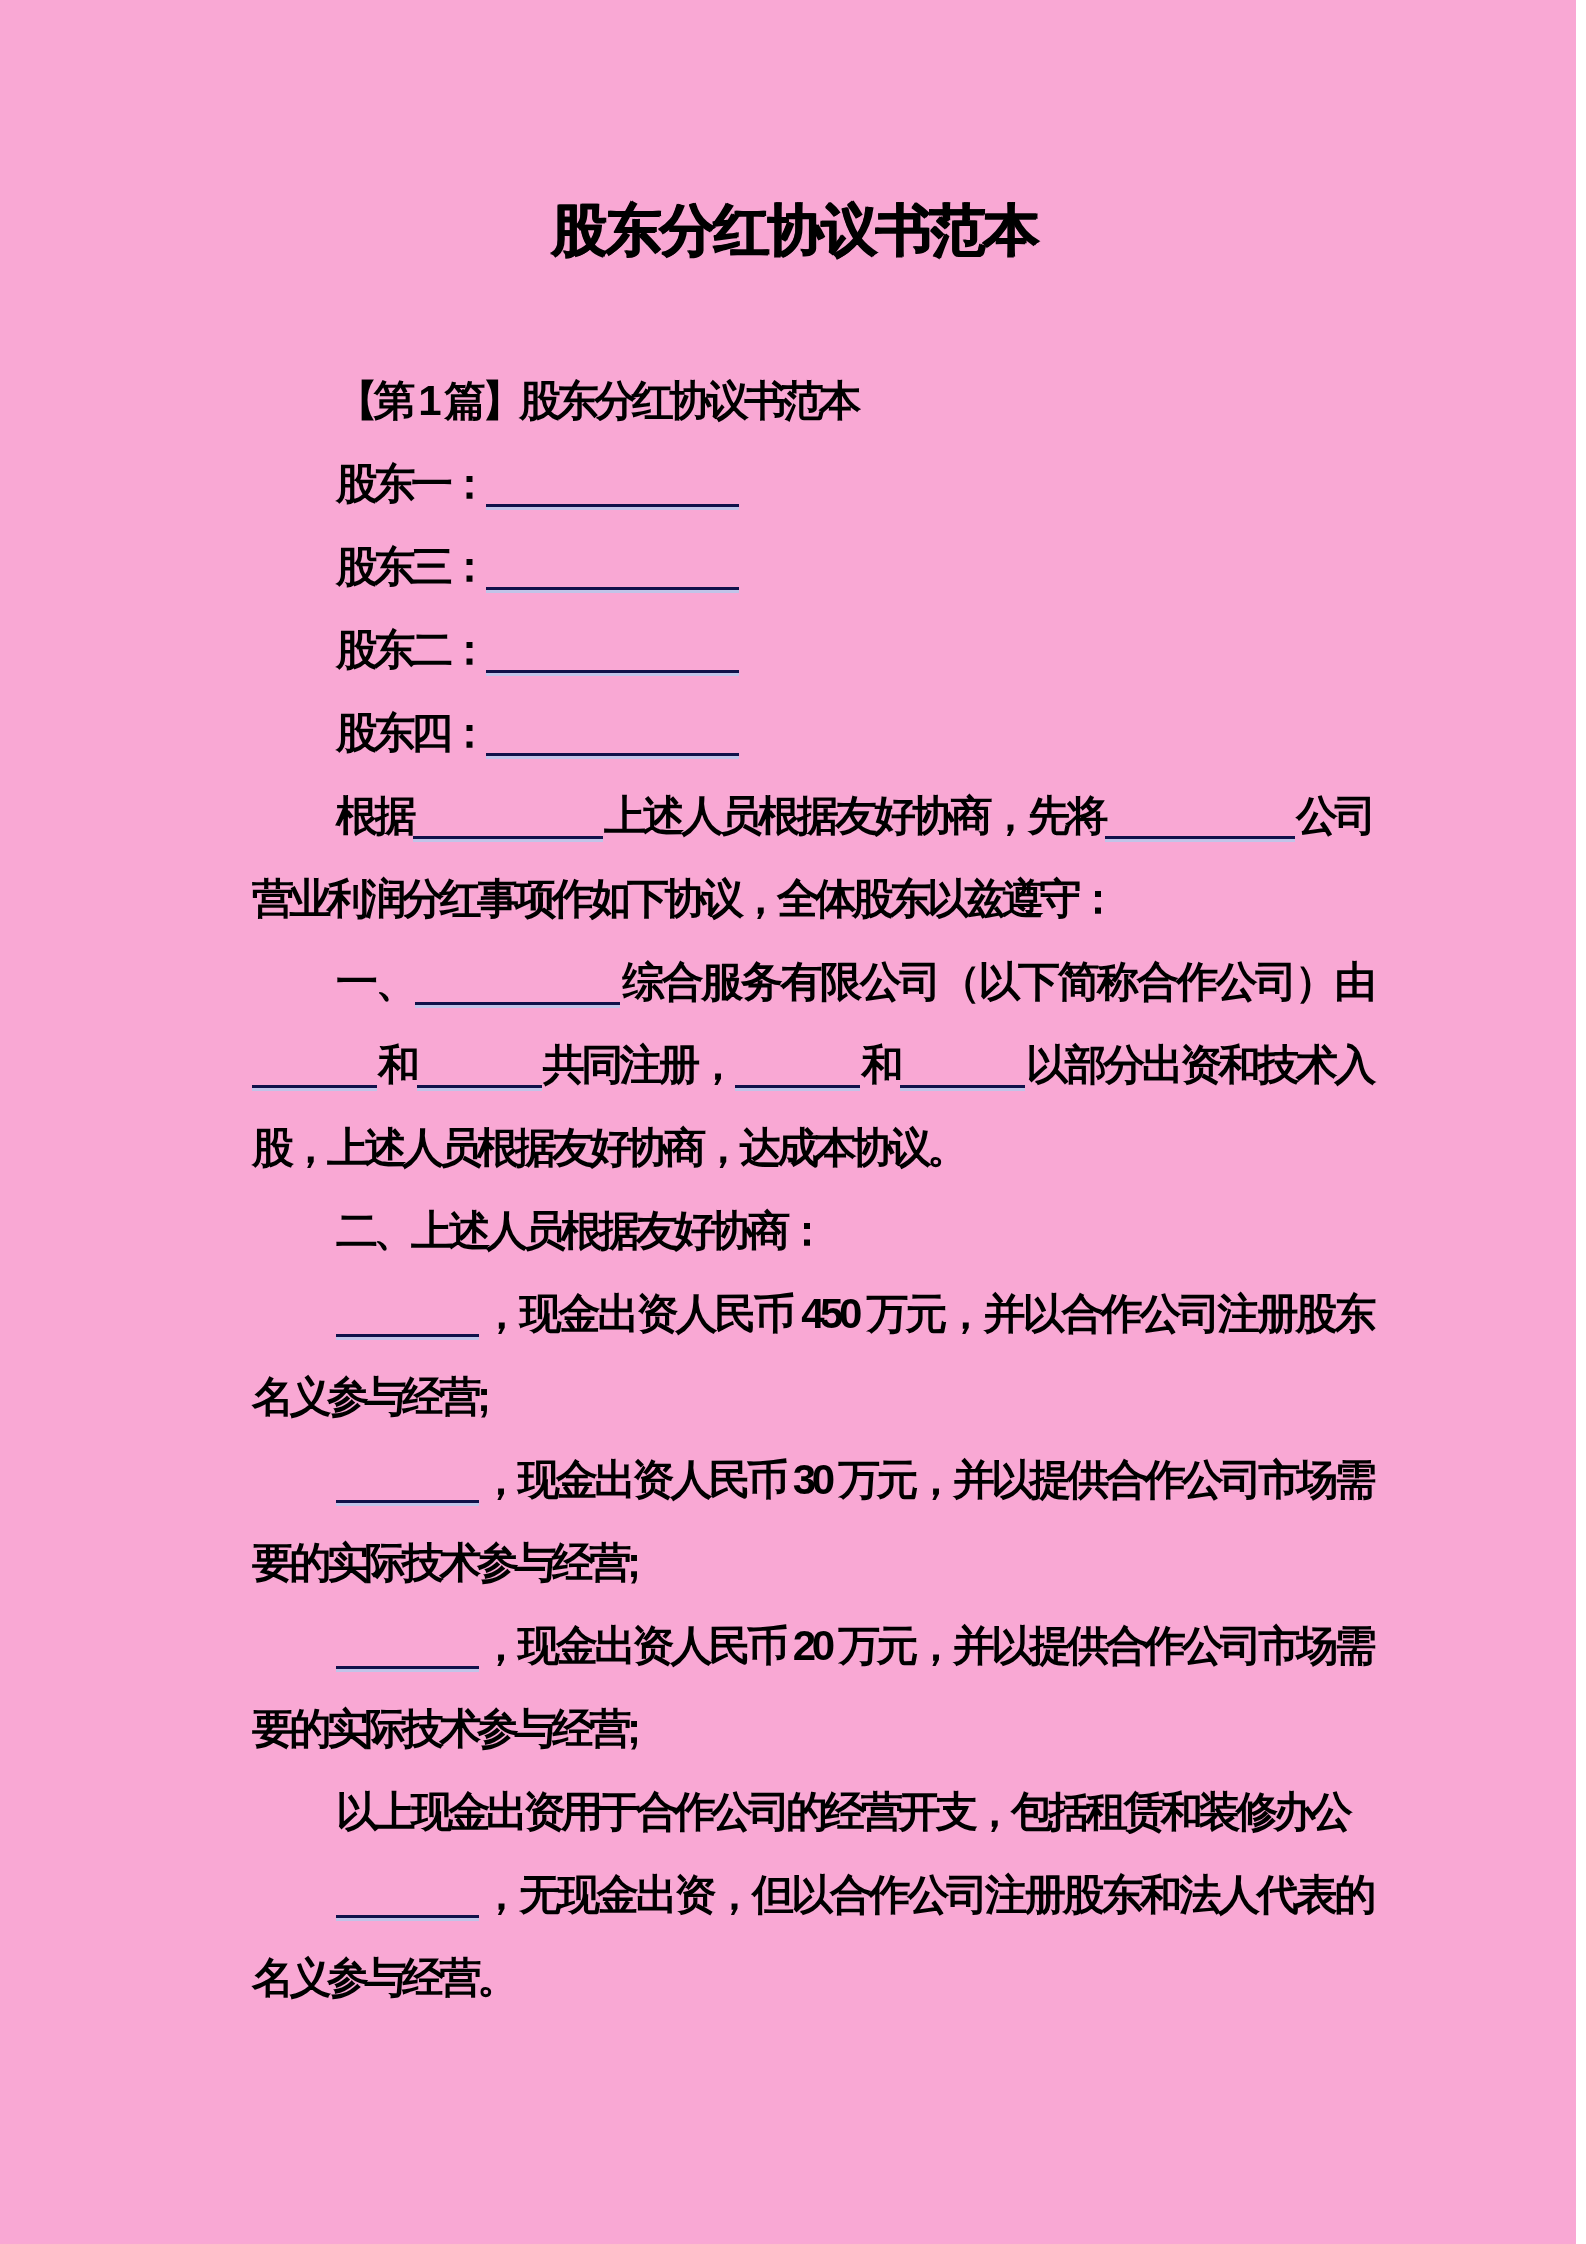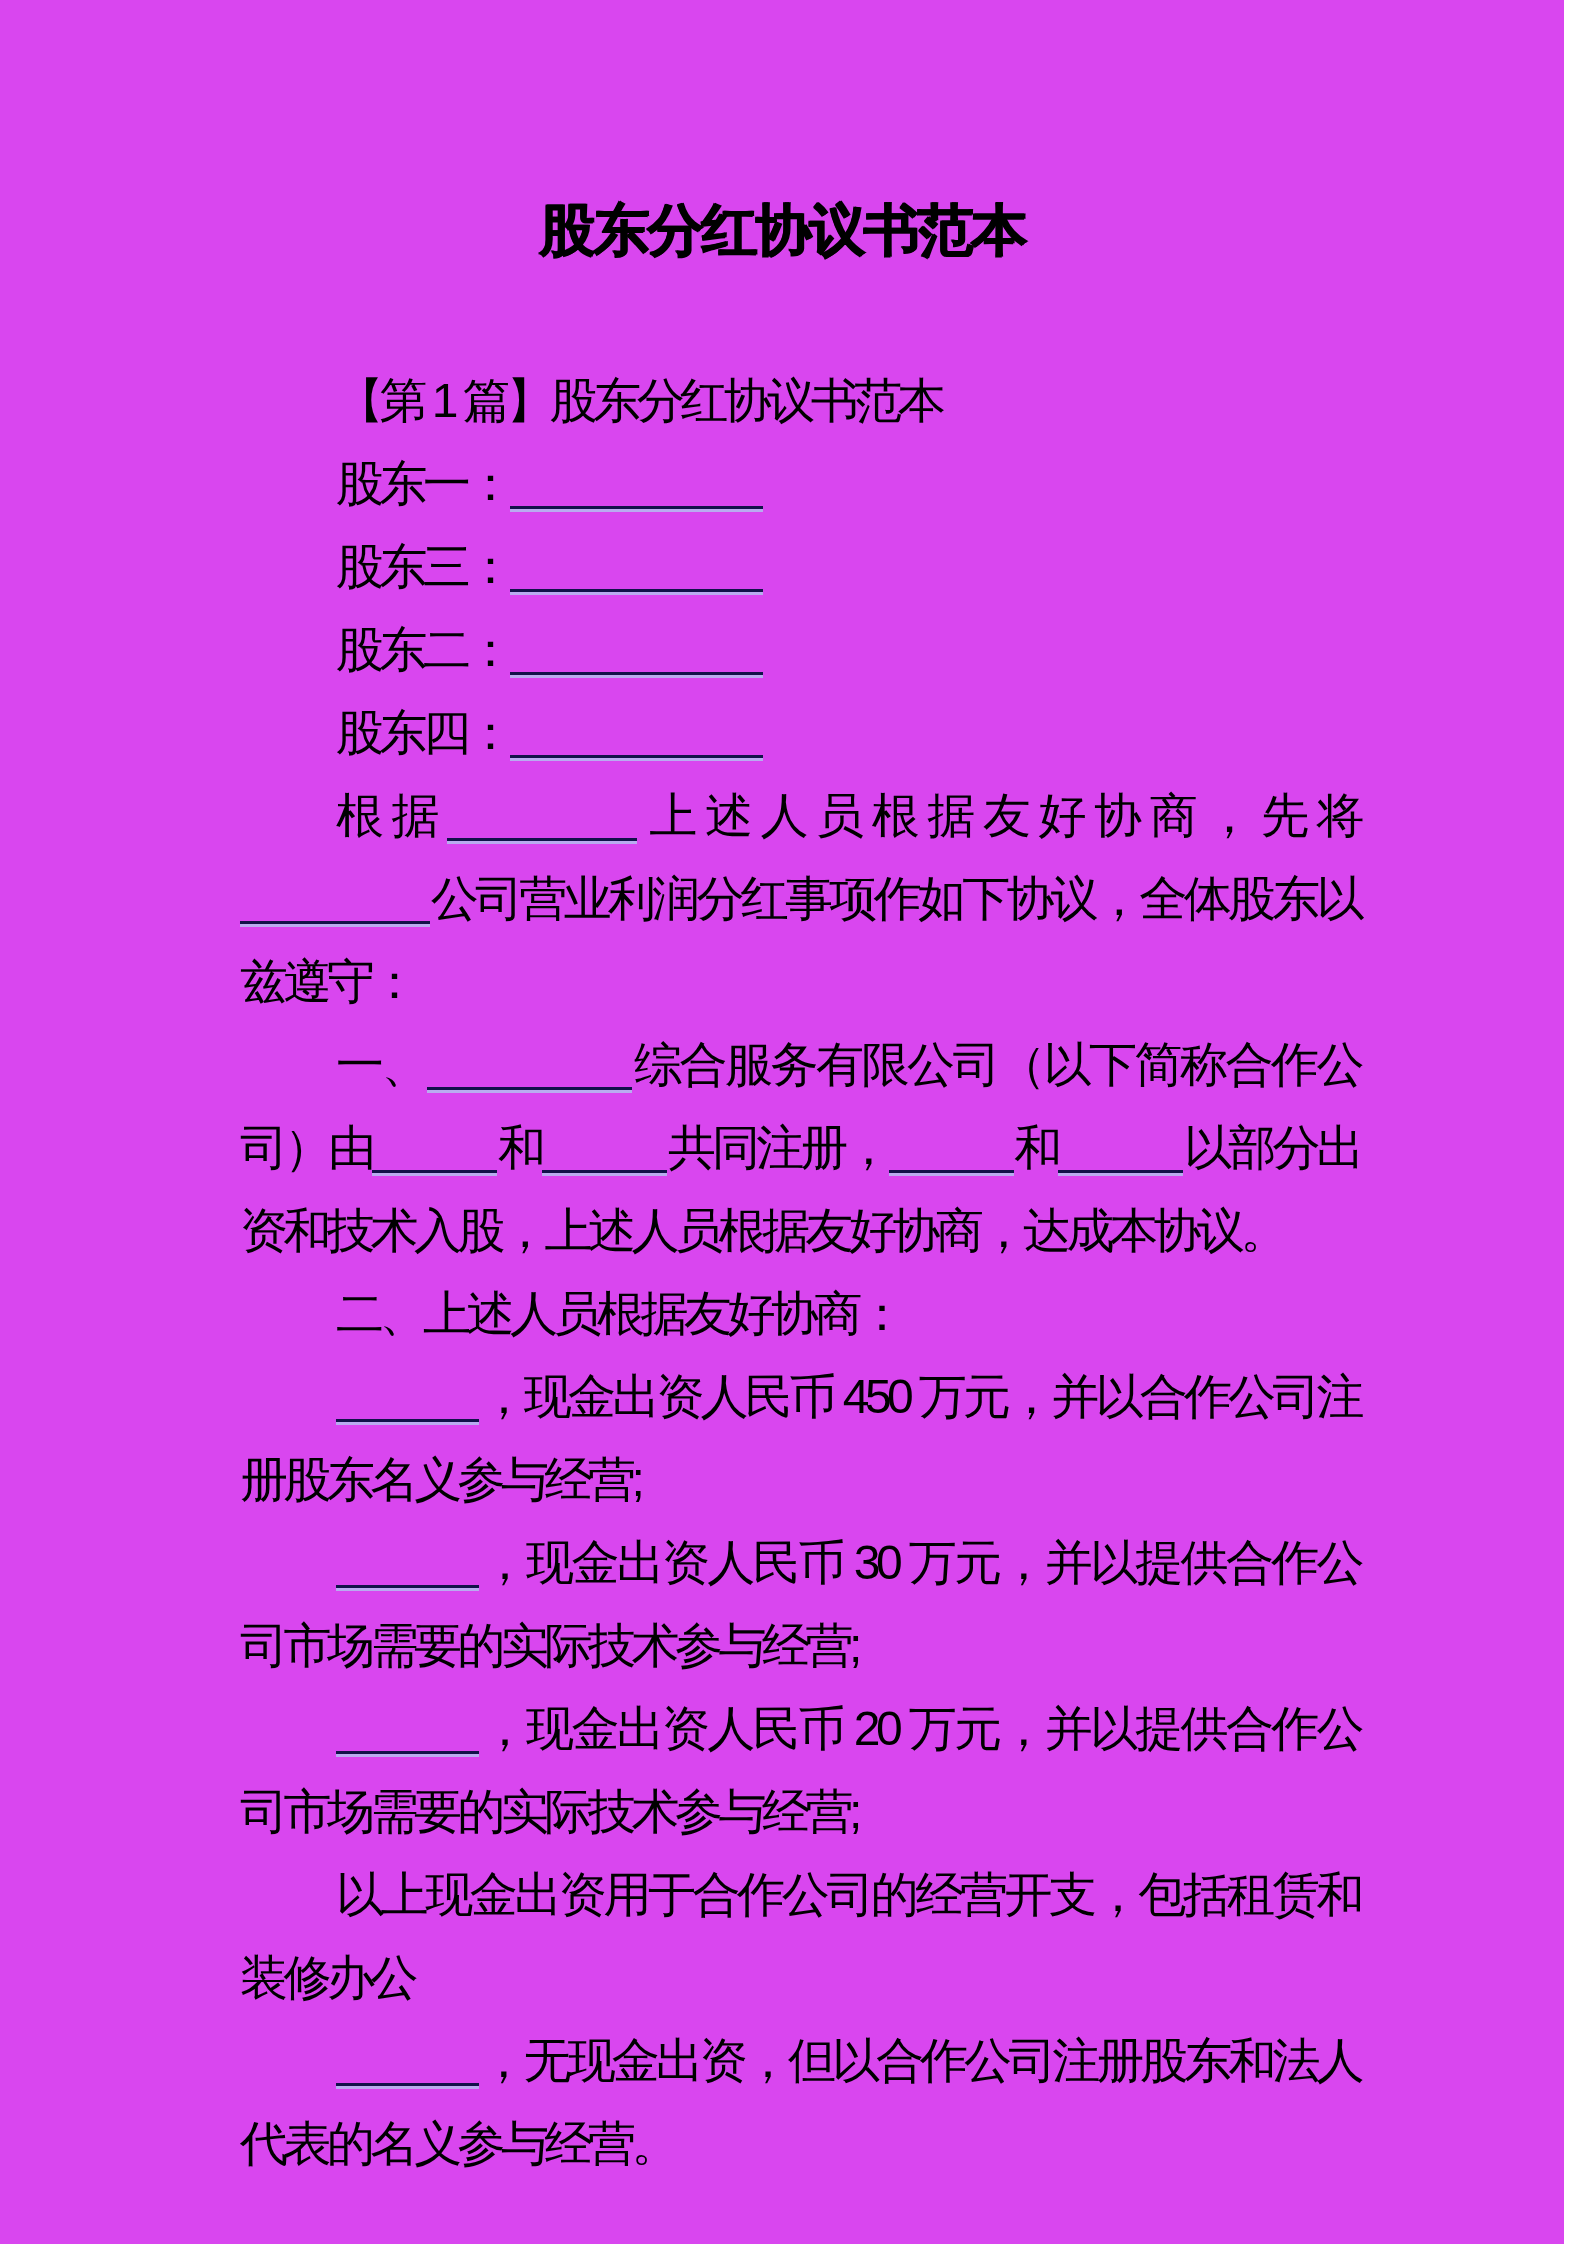--- a/index.html
+++ b/index.html
@@ -4,46 +4,48 @@
 <style>
   html, body {
     margin: 0;
     padding: 0;
     background: #ffffff;
   }
   .page {
     position: relative;
     width: 1564px;
     height: 2244px;
-    background: #d946ef;
+    background: #f9a8d4;
     overflow: hidden;
     font-family: "Liberation Sans", sans-serif;
+    padding-left: 12px;
   }
   .doc-title {
     margin: 0;
     padding-top: 196px;
     text-align: center;
     font-size: 56px;
     line-height: 67px;
     font-weight: bold;
     letter-spacing: -2px;
     color: #000000;
     
     text-shadow: 1.5px 0 0 currentColor, 0 1px 0 currentColor;
   }
   .doc-body {
     width: 1120px;
     margin-left: 240px;
     margin-top: 96px;
-    font-size: 48px;
+    font-size: 42px;
     line-height: 83px;
     letter-spacing: -4.5px;
     text-align: justify;
     text-justify: inter-ideograph;
     color: #000000;
+    font-weight: bold;
   }
   p.para {
     margin: 0;
     text-indent: 2em;
   }
   .blank {
     display: inline-block;
     height: 30px;
     border-bottom: 3px solid #11114a;
     box-shadow: 0 3px 0 rgba(173, 205, 240, 0.75);

